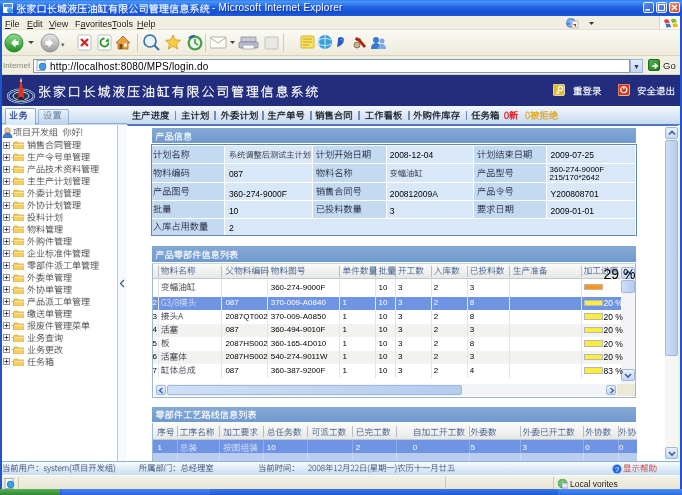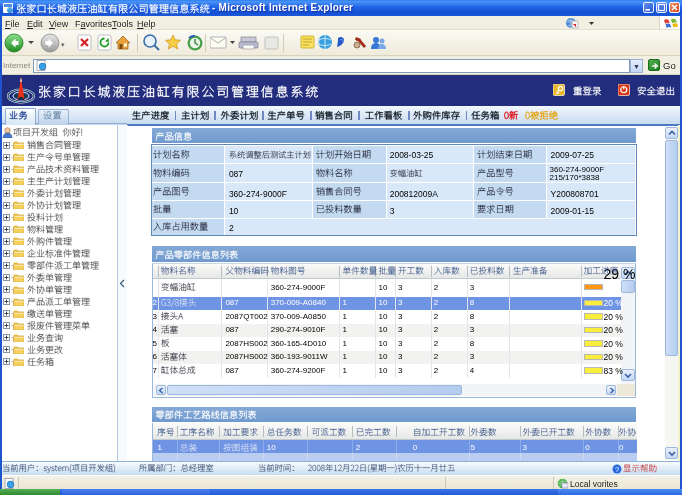--- a/index.html
+++ b/index.html
@@ -44,21 +44,21 @@
 #lborder{left:0;top:16px;width:2px;height:473px;background:#1e54cc;z-index:50}
 #rborder{left:680px;top:16px;width:2px;height:473px;background:#1e54cc;z-index:50}
 </style></head><body>
 <div class="abs" id="titlebar">
 <svg class="abs" style="left:3px;top:2px" width="12" height="12">
       <rect x="0" y="1" width="10" height="10" rx="1" fill="#fff"></rect>
       <rect x="1" y="2" width="8" height="3" fill="#4a90e2"></rect>
       <circle cx="7" cy="8" r="2.6" fill="#3aa0e8" stroke="#1a70b8" stroke-width="0.8"></circle>
       <path d="M4.5 8 a2.5 2.5 0 0 1 5 0" fill="none" stroke="#d0e8ff" stroke-width="0.7"></path>
     </svg>
-<span class="lat" style="left:212px;top:2px;font-weight:bold;font-size:10px;letter-spacing:0.25px;color:#fff;text-shadow:1px 1px 1px #1030a0">- Microsoft Internet Explorer</span>
+<span class="lat" style="left:212px;top:2px;font-weight:normal;font-size:10px;letter-spacing:0.25px;color:#fff;text-shadow:1px 1px 1px #1030a0">- Microsoft Internet Explorer</span>
 <div class="tbtn" id="bmin">
       <svg width="9" height="9" style="position:absolute;left:0;top:0">
         <rect x="1.5" y="6" width="4.5" height="1.6" fill="#fff"></rect>
       </svg>
     </div>
 <div class="tbtn" id="bmax">
       <svg width="9" height="9" style="position:absolute;left:0;top:0">
         <rect x="1.5" y="1.5" width="6" height="6" fill="none" stroke="#fff" stroke-width="1.2"></rect>
       </svg>
     </div>
@@ -155,20 +155,21 @@
       <path d="M78 15c0-3 1.5-5 4-5s4 2 4 5z" fill="#78a8e8"></path>
 </svg>
 </div>
 <div class="abs" id="addrbar">
 <span class="lat" style="left:3px;top:5px;font-size:8px;color:#8a887a">Internet</span>
 <div id="addrinput"></div>
 <svg class="abs" style="left:36px;top:4px" width="11" height="11">
       <rect x="1" y="0.5" width="8" height="10" fill="#fff" stroke="#889" stroke-width="0.7"></rect>
       <circle cx="6.5" cy="6.5" r="3.4" fill="#38a0e8" stroke="#1868a8" stroke-width="0.6"></circle>
     </svg>
+<span class="lat" style="left:50px;top:4.5px;font-size:10px;letter-spacing:0.2px;color:#000">http://localhost:8080/MPS/login.do</span>
 <div id="addrdrop">▼</div>
 <div id="gobtn">
       <svg width="10" height="10" style="position:absolute;left:0.5px;top:0.5px">
         <path d="M2 5h4M4.5 2.5L7.5 5 4.5 7.5" stroke="#fff" stroke-width="1.3" fill="none"></path>
       </svg>
     </div>
 <span class="lat" style="left:663px;top:4px;font-size:9.5px;color:#222">Go</span>
 </div>
 <div class="abs" id="banner">
 <svg class="abs" style="left:6px;top:1px" width="30" height="29">
@@ -557,31 +558,31 @@
       <path d="M3 6.5l3-3 3 3" stroke="#3a5fa8" stroke-width="1.6" fill="none"></path>
     </svg>
   </div>
 <div class="sthumb abs" style="left:665px;top:140px;width:13px;height:216px"></div>
 <div class="sbtn" style="left:665px;top:447px">
     <svg width="12" height="11" style="position:absolute">
       <path d="M3 4l3 3 3-3" stroke="#3a5fa8" stroke-width="1.6" fill="none"></path>
     </svg>
   </div>
 <div class="abs" id="yellowstrip"></div>
-<span class="lat" style="left:389.7px;top:149.8px;font-size:8.5px;color:#000;">2008-03-25</span>
+<span class="lat" style="left:389.7px;top:149.8px;font-size:8.5px;color:#000;">2008-12-04</span>
 <span class="lat" style="left:550.5px;top:149.8px;font-size:8.5px;color:#000;">2009-07-25</span>
 <span class="lat" style="left:228.9px;top:168.5px;font-size:8.5px;color:#000;">087</span>
 <span class="lat" style="left:549.5px;top:164.8px;font-size:8px;color:#000;">360-274-9000F</span>
-<span class="lat" style="left:549.5px;top:172.8px;font-size:8px;color:#000;">215/170*3838</span>
+<span class="lat" style="left:549.5px;top:172.8px;font-size:8px;color:#000;">215/170*2642</span>
 <span class="lat" style="left:228.9px;top:188.5px;font-size:8.5px;color:#000;">360-274-9000F</span>
 <span class="lat" style="left:389.7px;top:188.5px;font-size:8.5px;color:#000;">200812009A</span>
 <span class="lat" style="left:550.5px;top:188.5px;font-size:8.5px;color:#000;">Y200808701</span>
 <span class="lat" style="left:228.9px;top:206px;font-size:8.5px;color:#000;">10</span>
 <span class="lat" style="left:389.7px;top:206px;font-size:8.5px;color:#000;">3</span>
-<span class="lat" style="left:550.5px;top:206px;font-size:8.5px;color:#000;">2009-01-15</span>
+<span class="lat" style="left:550.5px;top:206px;font-size:8.5px;color:#000;">2009-01-01</span>
 <span class="lat" style="left:228.9px;top:223px;font-size:8.5px;color:#000;">2</span>
 <span class="lat" style="left:270.7px;top:283.3px;font-size:8px;color:#000;">360-274-9000F</span>
 <span class="lat" style="left:378.5px;top:283.3px;font-size:8px;color:#000;">10</span>
 <span class="lat" style="left:397.9px;top:283.3px;font-size:8px;color:#000;">3</span>
 <span class="lat" style="left:433.8px;top:283.3px;font-size:8px;color:#000;">2</span>
 <span class="lat" style="left:469.7px;top:283.3px;font-size:8px;color:#000;">3</span>
 <span class="lat" style="left:603.5px;top:266px;font-size:14px;color:#000;">29 %</span>
 <span class="lat" style="left:225.4px;top:298.4px;font-size:8px;color:#fff;">087</span>
 <span class="lat" style="left:270.7px;top:298.4px;font-size:8px;color:#fff;">370-009-A0840</span>
 <span class="lat" style="left:342.5px;top:298.4px;font-size:8px;color:#fff;">1</span>
@@ -594,48 +595,48 @@
 <span class="lat" style="left:225.4px;top:311.9px;font-size:8px;color:#000;">2087QT002</span>
 <span class="lat" style="left:270.7px;top:311.9px;font-size:8px;color:#000;">370-009-A0850</span>
 <span class="lat" style="left:342.5px;top:311.9px;font-size:8px;color:#000;">1</span>
 <span class="lat" style="left:378.5px;top:311.9px;font-size:8px;color:#000;">10</span>
 <span class="lat" style="left:397.9px;top:311.9px;font-size:8px;color:#000;">3</span>
 <span class="lat" style="left:433.8px;top:311.9px;font-size:8px;color:#000;">2</span>
 <span class="lat" style="left:469.7px;top:311.9px;font-size:8px;color:#000;">8</span>
 <span class="lat" style="left:603.5px;top:311.9px;font-size:8.5px;color:#000;">20 %</span>
 <span class="lat" style="left:152.5px;top:311.9px;font-size:8px;color:#000">3</span>
 <span class="lat" style="left:225.4px;top:325.4px;font-size:8px;color:#000;">087</span>
-<span class="lat" style="left:270.7px;top:325.4px;font-size:8px;color:#000;">290-274-9010F</span>
+<span class="lat" style="left:270.7px;top:325.4px;font-size:8px;color:#000;">360-494-9010F</span>
 <span class="lat" style="left:342.5px;top:325.4px;font-size:8px;color:#000;">1</span>
 <span class="lat" style="left:378.5px;top:325.4px;font-size:8px;color:#000;">10</span>
 <span class="lat" style="left:397.9px;top:325.4px;font-size:8px;color:#000;">3</span>
 <span class="lat" style="left:433.8px;top:325.4px;font-size:8px;color:#000;">2</span>
 <span class="lat" style="left:469.7px;top:325.4px;font-size:8px;color:#000;">3</span>
 <span class="lat" style="left:603.5px;top:325.4px;font-size:8.5px;color:#000;">20 %</span>
 <span class="lat" style="left:152.5px;top:325.4px;font-size:8px;color:#000">4</span>
 <span class="lat" style="left:225.4px;top:338.9px;font-size:8px;color:#000;">2087HS002</span>
 <span class="lat" style="left:270.7px;top:338.9px;font-size:8px;color:#000;">360-165-4D010</span>
 <span class="lat" style="left:342.5px;top:338.9px;font-size:8px;color:#000;">1</span>
 <span class="lat" style="left:378.5px;top:338.9px;font-size:8px;color:#000;">10</span>
 <span class="lat" style="left:397.9px;top:338.9px;font-size:8px;color:#000;">3</span>
 <span class="lat" style="left:433.8px;top:338.9px;font-size:8px;color:#000;">2</span>
 <span class="lat" style="left:469.7px;top:338.9px;font-size:8px;color:#000;">8</span>
 <span class="lat" style="left:603.5px;top:338.9px;font-size:8.5px;color:#000;">20 %</span>
 <span class="lat" style="left:152.5px;top:338.9px;font-size:8px;color:#000">5</span>
 <span class="lat" style="left:225.4px;top:352.4px;font-size:8px;color:#000;">2087HS002</span>
-<span class="lat" style="left:270.7px;top:352.4px;font-size:8px;color:#000;">360-193-9011W</span>
+<span class="lat" style="left:270.7px;top:352.4px;font-size:8px;color:#000;">540-274-9011W</span>
 <span class="lat" style="left:342.5px;top:352.4px;font-size:8px;color:#000;">1</span>
 <span class="lat" style="left:378.5px;top:352.4px;font-size:8px;color:#000;">10</span>
 <span class="lat" style="left:397.9px;top:352.4px;font-size:8px;color:#000;">3</span>
 <span class="lat" style="left:433.8px;top:352.4px;font-size:8px;color:#000;">2</span>
 <span class="lat" style="left:469.7px;top:352.4px;font-size:8px;color:#000;">3</span>
 <span class="lat" style="left:603.5px;top:352.4px;font-size:8.5px;color:#000;">20 %</span>
 <span class="lat" style="left:152.5px;top:352.4px;font-size:8px;color:#000">6</span>
 <span class="lat" style="left:225.4px;top:365.9px;font-size:8px;color:#000;">087</span>
-<span class="lat" style="left:270.7px;top:365.9px;font-size:8px;color:#000;">360-274-9200F</span>
+<span class="lat" style="left:270.7px;top:365.9px;font-size:8px;color:#000;">360-387-9200F</span>
 <span class="lat" style="left:342.5px;top:365.9px;font-size:8px;color:#000;">1</span>
 <span class="lat" style="left:378.5px;top:365.9px;font-size:8px;color:#000;">10</span>
 <span class="lat" style="left:397.9px;top:365.9px;font-size:8px;color:#000;">3</span>
 <span class="lat" style="left:433.8px;top:365.9px;font-size:8px;color:#000;">2</span>
 <span class="lat" style="left:469.7px;top:365.9px;font-size:8px;color:#000;">4</span>
 <span class="lat" style="left:603.5px;top:365.9px;font-size:8.5px;color:#000;">83 %</span>
 <span class="lat" style="left:152.5px;top:365.9px;font-size:8px;color:#000">7</span>
 <span class="lat" style="left:157.5px;top:443.4px;font-size:8px;color:#fff;">1</span>
 <span class="lat" style="left:266.8px;top:443.4px;font-size:8px;color:#fff;">10</span>
 <span class="lat" style="left:355.8px;top:443.4px;font-size:8px;color:#fff;">2</span>

